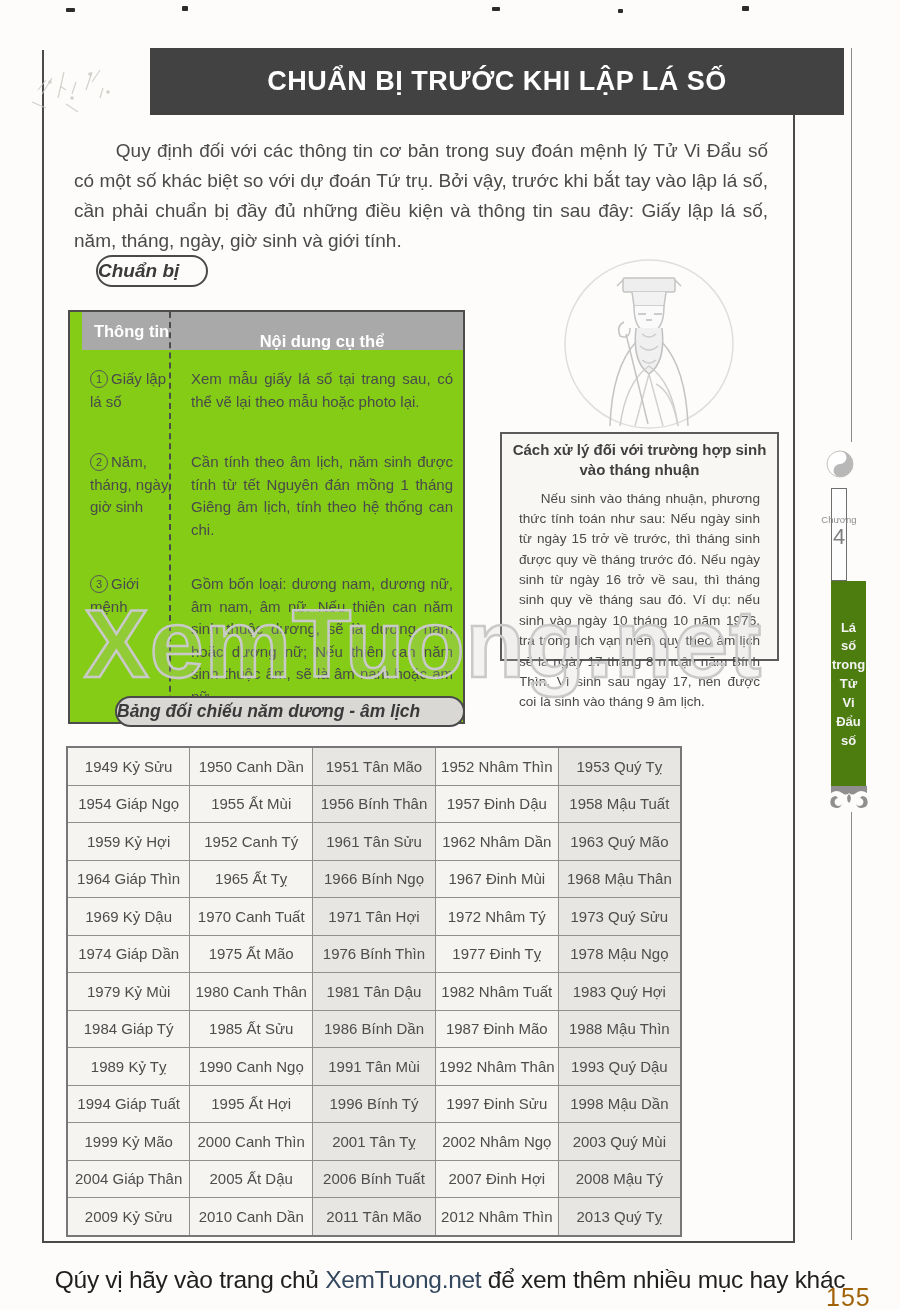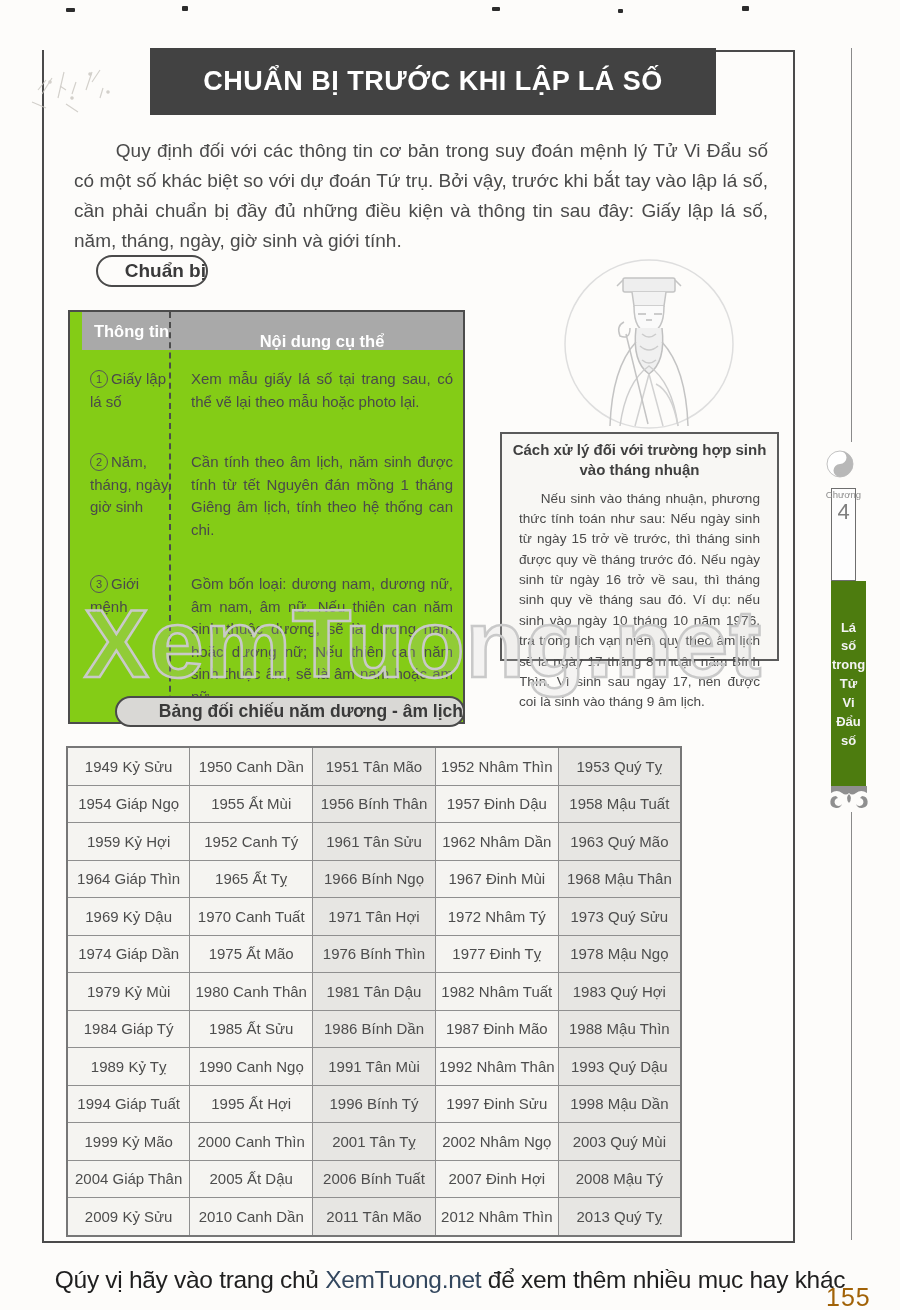--- a/index.html
+++ b/index.html
@@ -14,39 +14,39 @@
   .speck{position:absolute;background:#2c2c2c;border-radius:1px;}
 
   
   #frame{
     left:42px;top:50px;width:753px;height:1193px;
     border:2px solid #4a4a4a;box-sizing:border-box;background:transparent;
   }
   
   #logo-box{left:44px;top:50px;width:106px;height:64px;background:#fdfcfa;z-index:3;}
   #header-bar{
-    left:150px;top:48px;width:566px;height:67px;background:#424242;z-index:3;
+    left:150px;top:48px;width:694px;height:67px;background:#424242;z-index:3;
     display:flex;align-items:center;justify-content:center;
   }
   #header-bar .title{
     color:#ffffff;font-size:27px;font-weight:bold;letter-spacing:.5px;white-space:nowrap;
   }
 
   
   #intro{
     left:74px;top:136px;width:694px;font-size:19px;line-height:1.58;
     text-align:justify;color:#4a4a4a;
   }
   #intro .para{text-indent:2.2em;margin:0;}
 
   
   .pill{
     box-sizing:border-box;border:2px solid #4a4a4a;border-radius:16px;
-    display:flex;align-items:center;justify-content:flex-end;
-    font-weight:bold;color:#3a3a3a;background:#fdfcfa;
+    display:flex;align-items:center;justify-content:flex-start;
+    font-weight:bold;color:#3a3a3a;background:#fdfcfa;font-style:italic;
   }
   #prepare-pill{left:96px;top:255px;width:112px;height:32px;font-size:19px;}
   #years-pill{left:115px;top:696px;width:350px;height:31px;font-size:17.5px;background:#d9d8d5;z-index:6;}
 
   
   #info-table{
     left:68px;top:310px;width:397px;box-sizing:border-box;
     border:2px solid #4c4c4c;background:#84cc16;z-index:2;padding-left:12px;
   }
   #info-head{
@@ -107,23 +107,23 @@
     font-size:15px;color:#4d4d4d;white-space:nowrap;
   }
   #year-table td.shade{background:#e7e6e3;}
   #year-table td.plain{background:#f5f4f1;}
   #year-table{border:2px solid #777;}
 
   
   .margin-rule{width:1px;background:#8a8a8a;left:851px;}
   #yinyang{left:826px;top:450px;width:28px;height:28px;}
   #chapter-box{
-    left:831px;top:488px;width:25px;height:93px;box-sizing:border-box;
+    left:831px;top:488px;width:16px;height:93px;box-sizing:border-box;
     border:1px solid #6e6e6e;background:#fdfdfd;z-index:2;
-    display:flex;flex-direction:column;align-items:center;justify-content:flex-start;
+    display:flex;flex-direction:column;align-items:center;justify-content:center;
     padding-bottom:6px;
   }
   #chapter-box .ch-lbl{font-size:9.5px;color:#8d8d8d;}
   #chapter-box .ch-num{font-size:22px;color:#7f7f7f;line-height:1.1;}
   #tab-gray{
     left:831px;top:581px;width:35px;height:207px;background:#4d7c0f;z-index:2;
     display:flex;flex-direction:column;align-items:center;justify-content:center;
     color:#f3f3f3;font-size:13px;font-weight:bold;line-height:1.45;text-align:center;
   }
   #ornament{left:824px;top:786px;width:50px;height:28px;z-index:2;}

